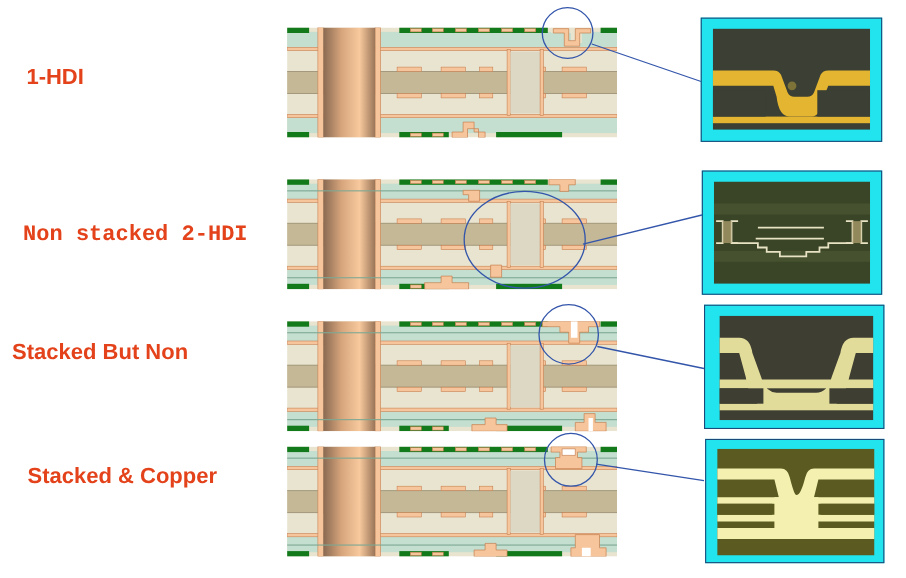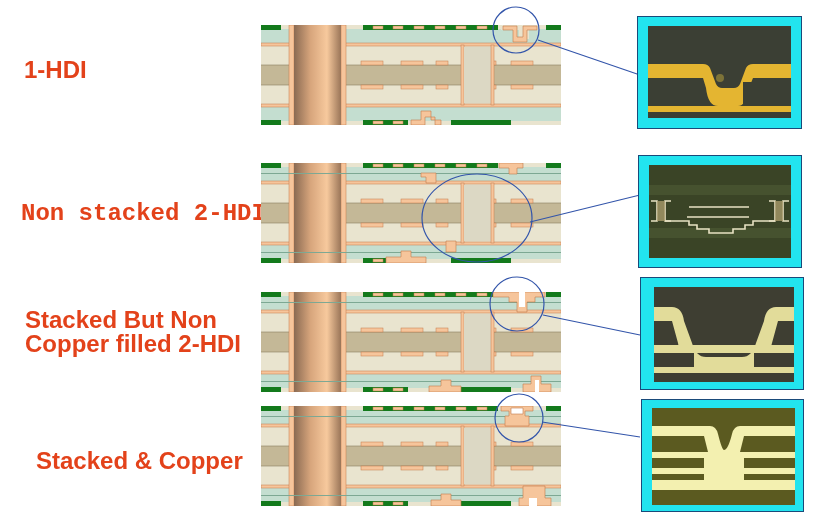--- a/index.html
+++ b/index.html
@@ -1,38 +1,37 @@
 <!DOCTYPE html>
 <html><head>
 <meta charset="utf-8">
 <style>
   html, body { margin:0; padding:0; background:#ffffff; }
   body { width:824px; height:525px; position:relative; overflow:hidden;
          font-family:"Liberation Sans", sans-serif; }
-  .label { position:absolute; color:#e3421a; font-weight:bold; font-size:24px;
+  .label { position:absolute; color:#e3421a; font-weight:bold; font-size:20px;
            line-height:24px; white-space:nowrap; }
   .xsec { position:absolute; }
   .photo { position:absolute; background:#22e4ef; border:1.5px solid #1a4a7a; box-sizing:border-box; }
   .photo svg { position:absolute; }
   .overlay { position:absolute; left:0; top:0; pointer-events:none; }
 </style>
 </head>
 <body>
 
 <div class="label" style="left:24px;top:58px;">
   <span>1-HDI</span>
 </div>
 <div class="label" style="left:21px;top:202px;font-family:Liberation Mono, monospace;">
   <span>Non stacked 2-HDI</span>
 </div>
-<div class="label" style="left:25px;top:308px;">
+<div class="label" style="left:11px;top:308px;">
   <div>Stacked But Non</div>
-  <div>Copper filled 2-HDI</div>
-</div>
-<div class="label" style="left:36px;top:421px;margin-top:28px;">
+</div>
+<div class="label" style="left:25px;top:421px;">
   <div>Stacked &amp; Copper</div>
 </div>
 
 <svg width="0" height="0" style="position:absolute">
   <defs>
     <linearGradient id="barrel" x1="0" x2="1" y1="0" y2="0">
       <stop offset="0" stop-color="#8a6a52"></stop>
       <stop offset="0.35" stop-color="#d7a57c"></stop>
       <stop offset="0.7" stop-color="#f7c99d"></stop>
       <stop offset="1" stop-color="#9a7558"></stop>

